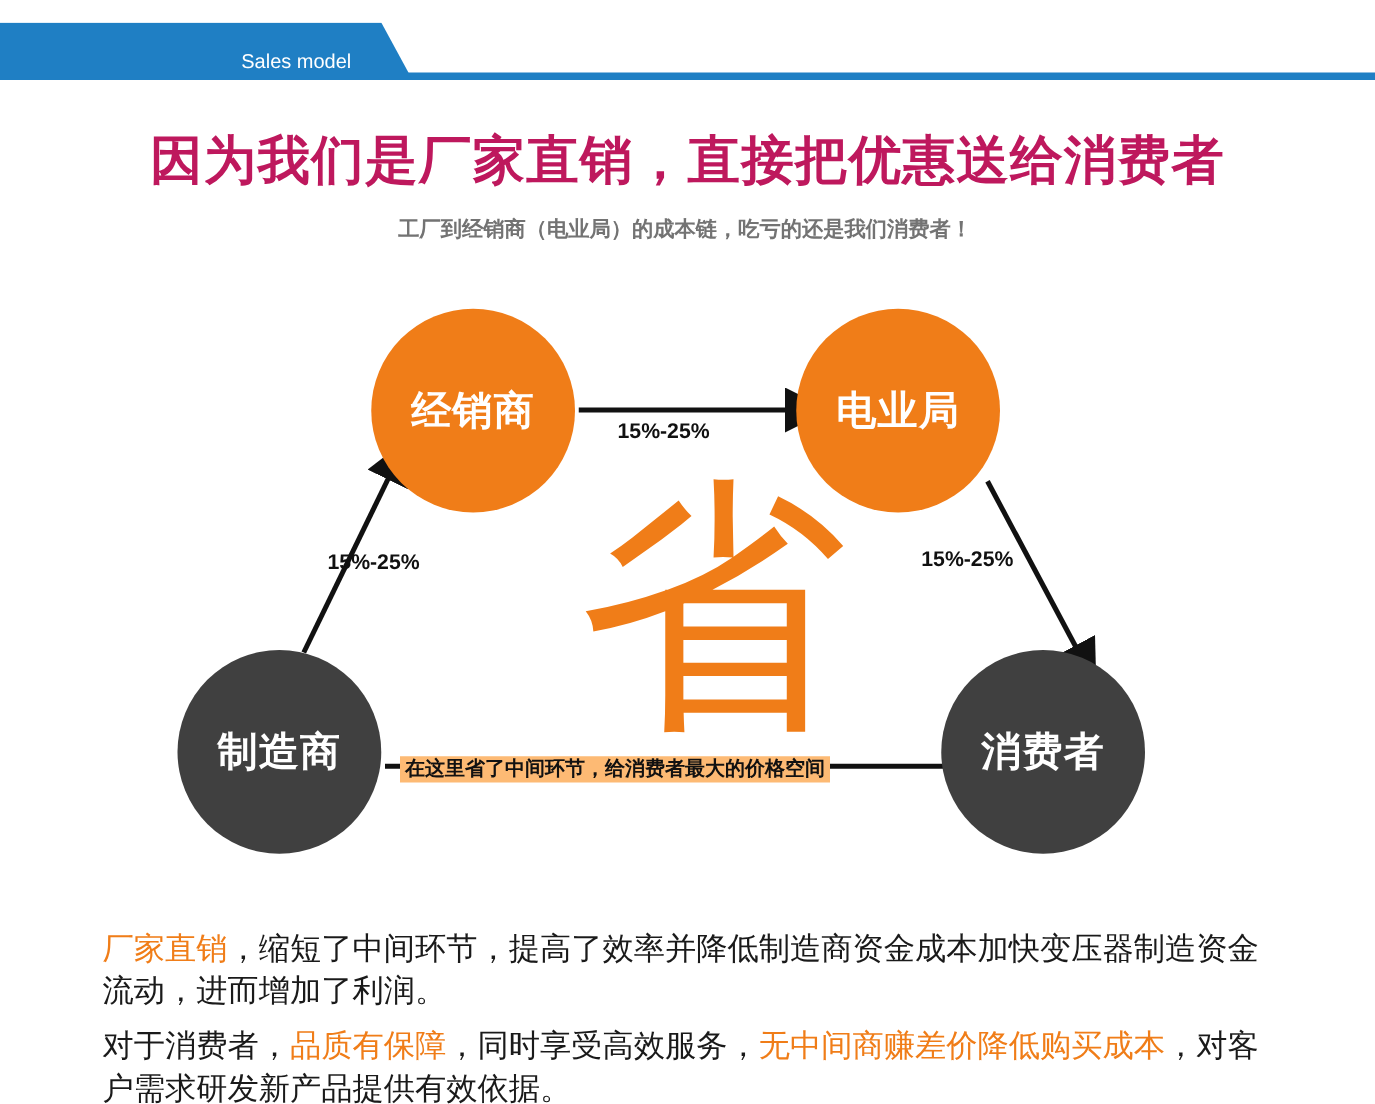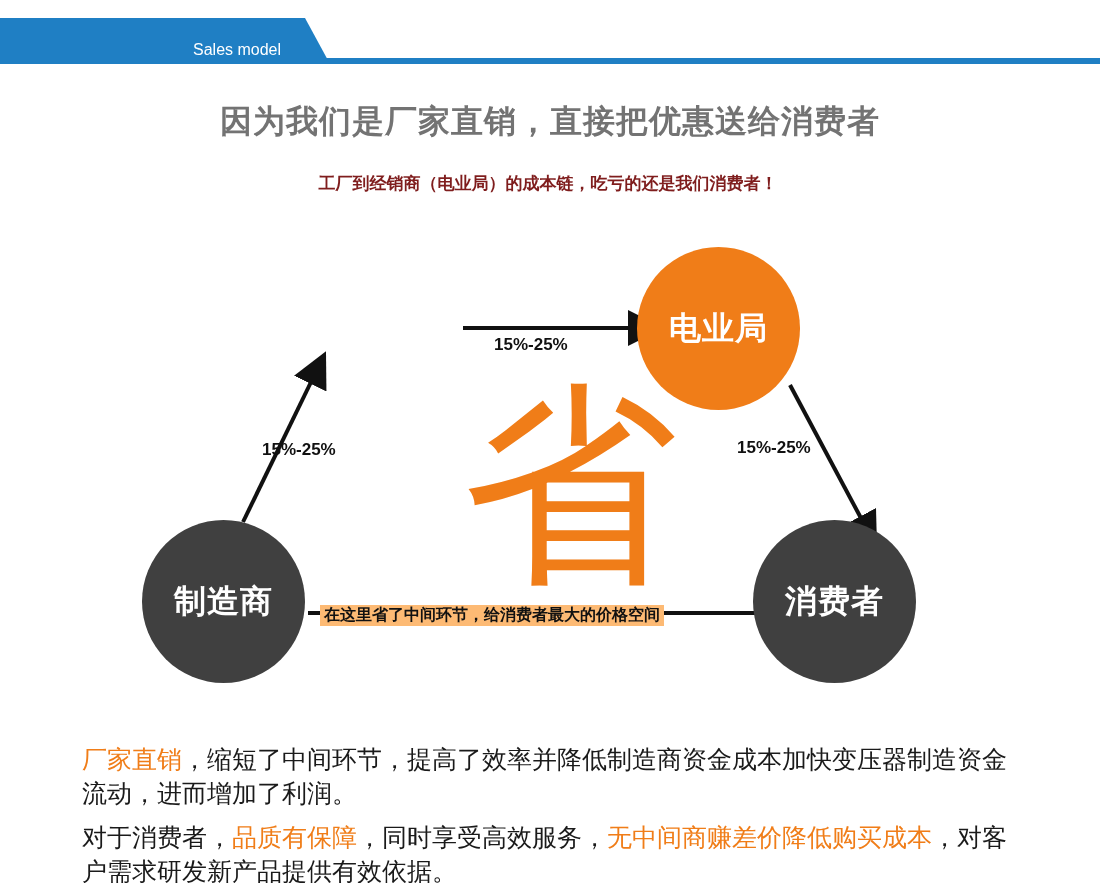--- a/index.html
+++ b/index.html
@@ -60,34 +60,34 @@
   }
 
   
   .title-main {
     position: absolute;
     left: 0;
     top: 100px;
     width: 1100px;
     text-align: center;
     font-family: "Liberation Serif", serif;
-    font-size: 32px;
-    font-weight: bold;
-    color: #737373;
+    font-size: 42px;
+    font-weight: bold;
+    color: #be185d;
     letter-spacing: 1px;
   }
   .title-sub {
     position: absolute;
     left: 0;
     top: 172px;
     width: 1096px;
     text-align: center;
     font-size: 17px;
     font-weight: bold;
-    color: #7f1d1d;
+    color: #737373;
   }
 
   
   .diagram {
     position: absolute;
     left: 0;
     top: 225px;
     width: 1100px;
     height: 470px;
   }
@@ -184,20 +184,21 @@
 
     <line x1="463" y1="103" x2="632" y2="103" stroke="#111111" stroke-width="4" marker-end="url(#arrowhead)"></line>
 
     <line x1="790" y1="160" x2="862" y2="295" stroke="#111111" stroke-width="4" marker-end="url(#arrowhead)"></line>
 
     <line x1="308" y1="388" x2="793" y2="388" stroke="#111111" stroke-width="4" marker-end="url(#arrowhead)"></line>
   </svg>
 
   <div class="big-char">省</div>
 
+  <div class="node node-orange" id="node-dealer">经销商</div>
   <div class="node node-orange" id="node-bureau">电业局</div>
   <div class="node node-blue" id="node-maker">制造商</div>
   <div class="node node-blue" id="node-consumer">消费者</div>
 
   <div class="edge-label" id="label-left">15%-25%</div>
   <div class="edge-label" id="label-top">15%-25%</div>
   <div class="edge-label" id="label-right">15%-25%</div>
   <div class="edge-label" id="label-bottom">在这里省了中间环节，给消费者最大的价格空间</div>
 </div>
 

